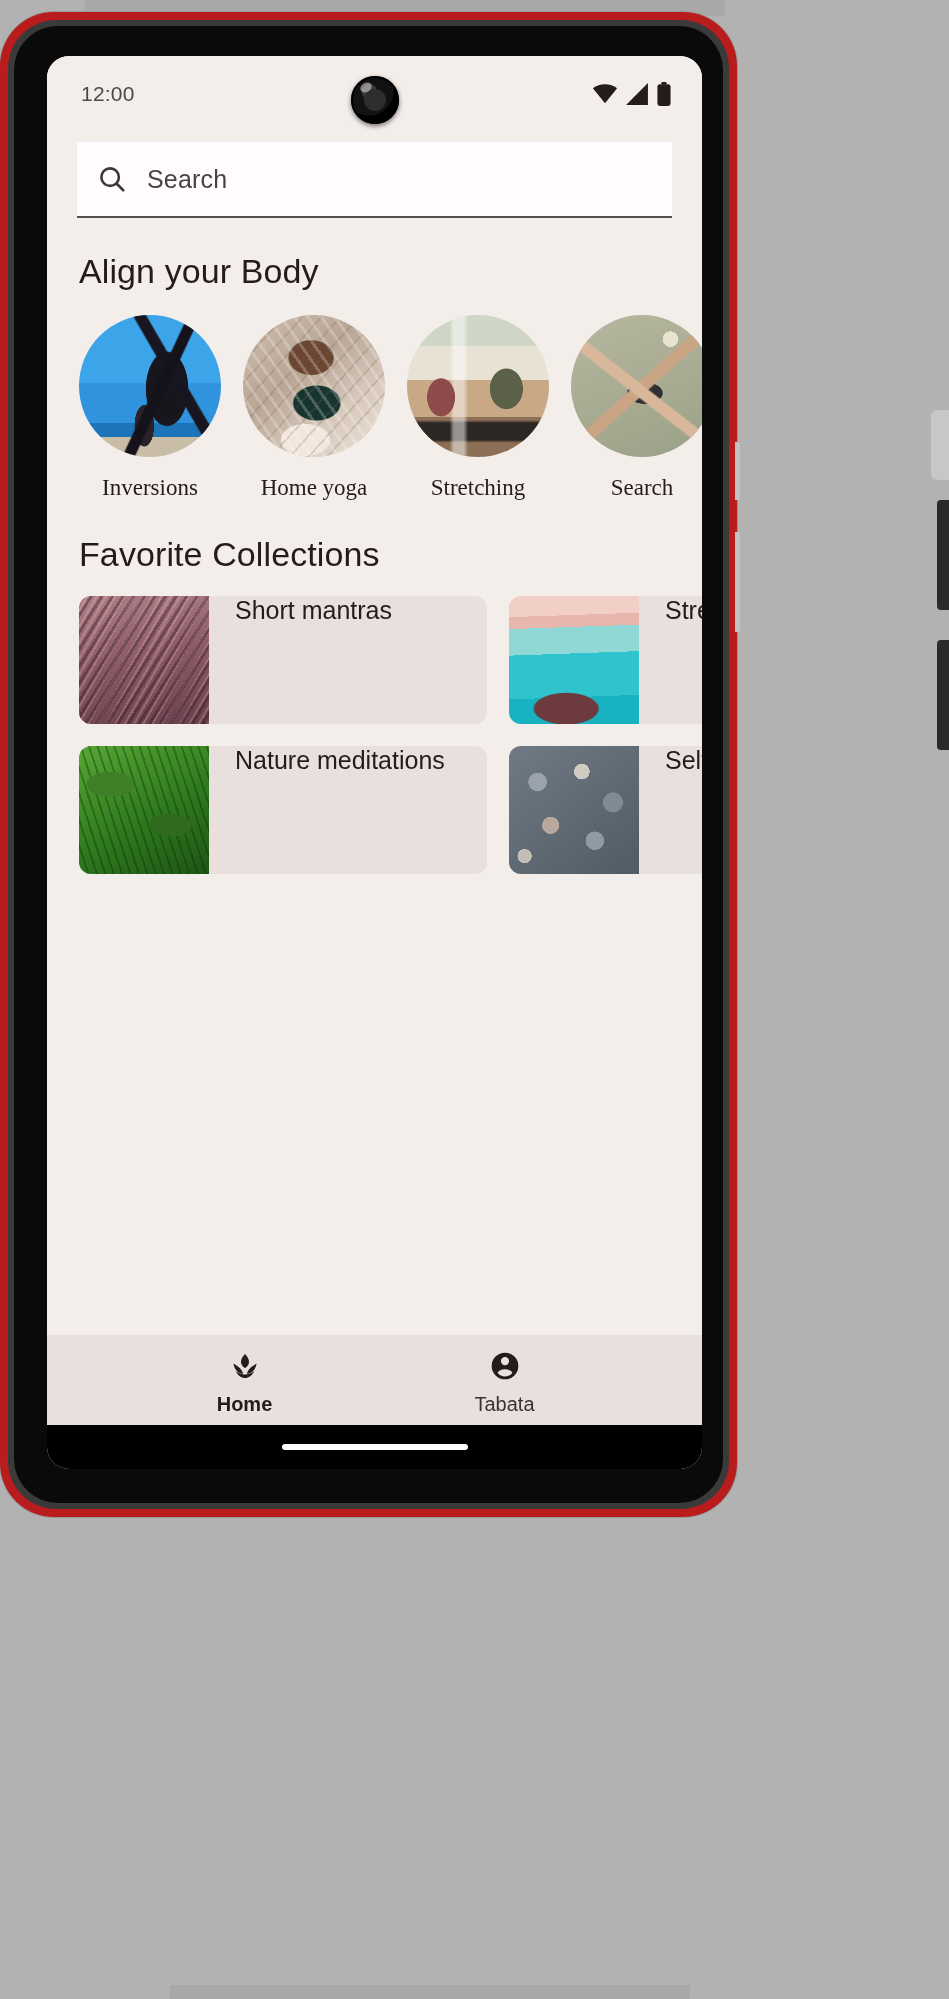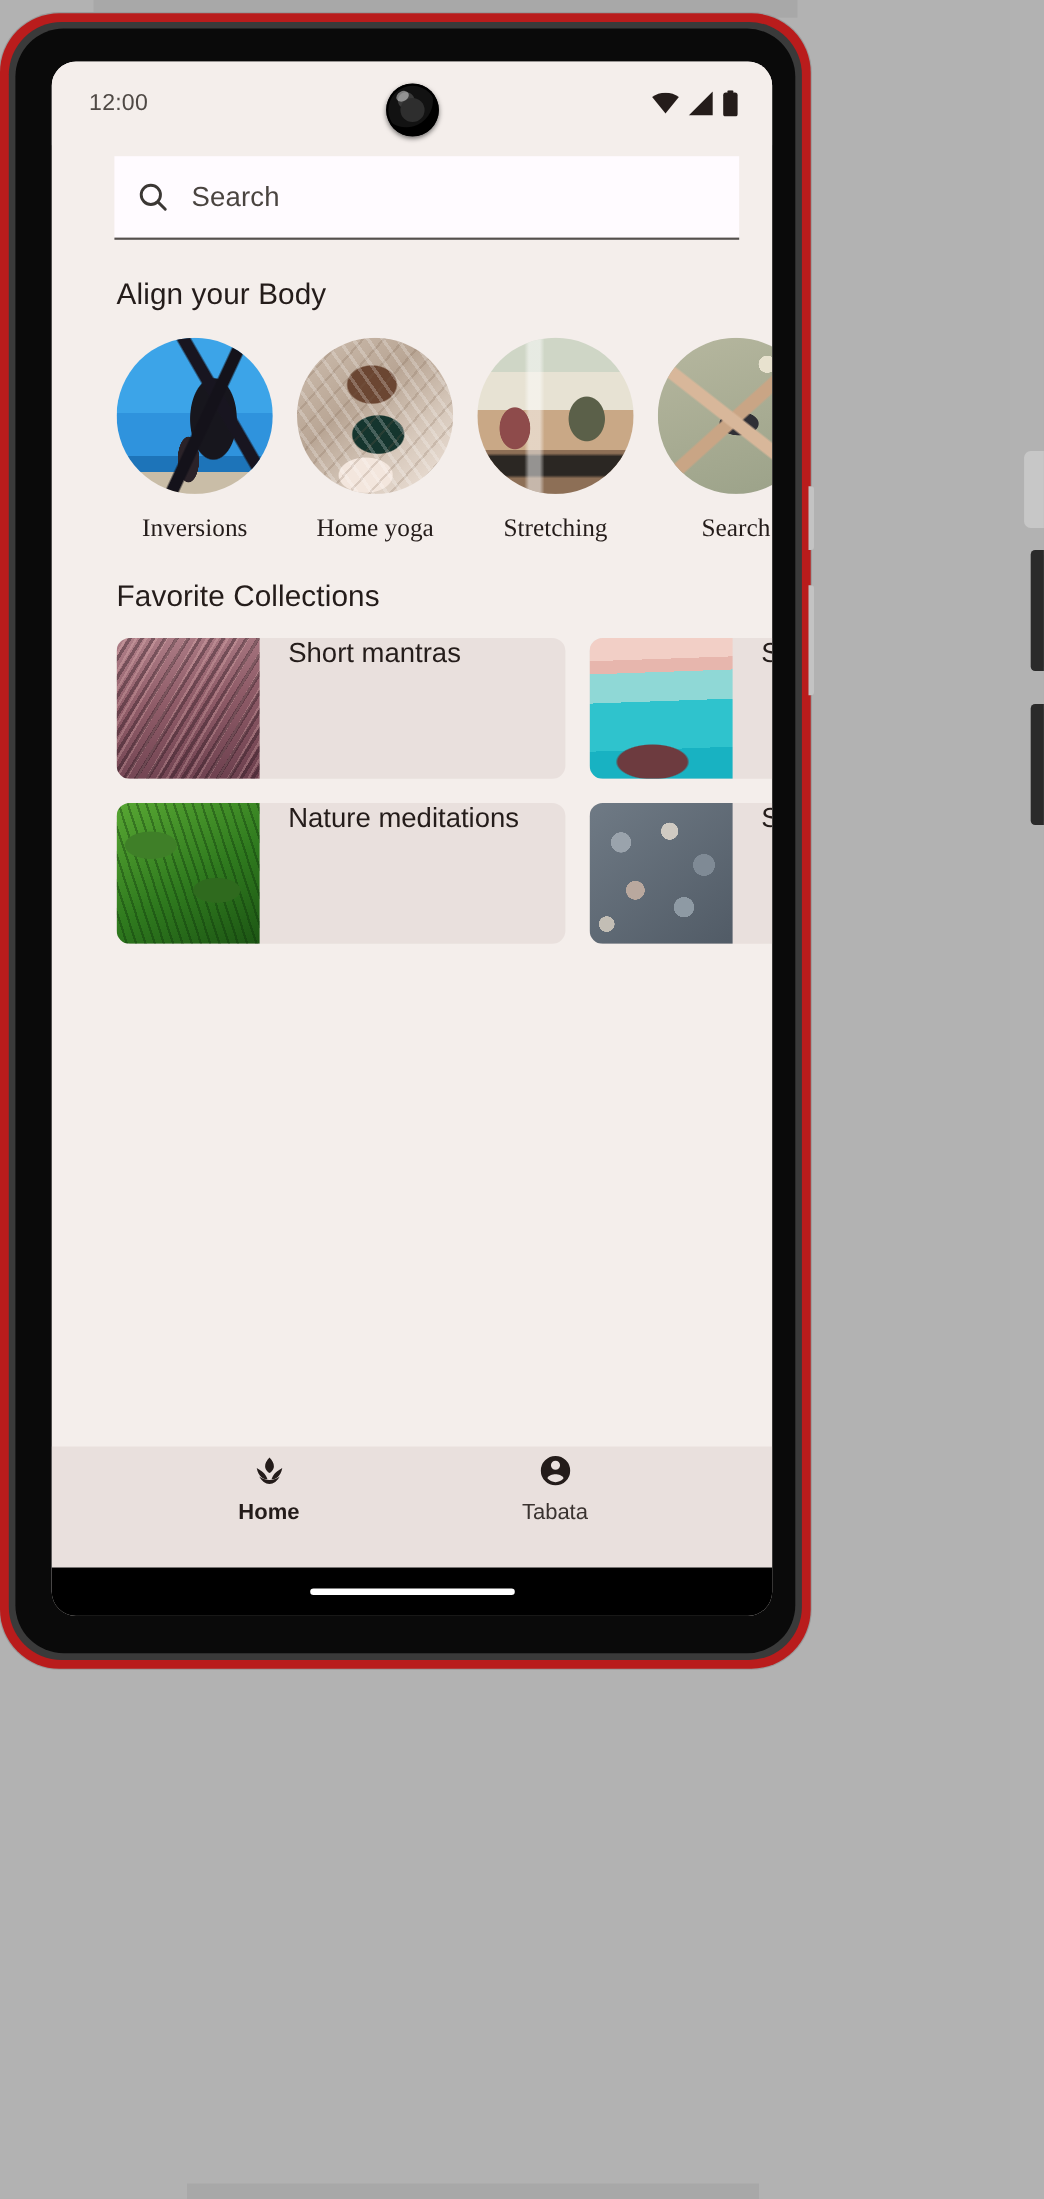--- a/index.html
+++ b/index.html
@@ -107,21 +107,21 @@
   }
   .search-icon { width: 30px; height: 30px; flex: none; color: #3b3734; }
   .search-input-text {
     font-size: 25px;
     color: #4a4440;
     letter-spacing: .2px;
   }
 
   
   .section-title {
-    font-size: 27px;
+    font-size: 34px;
     color: #241c1a;
     padding: 34px 0 0 32px;
     letter-spacing: .1px;
   }
 
   
   .circle-row {
     display: flex;
     gap: 22px;
     padding: 24px 0 0 32px;
@@ -242,29 +242,28 @@
       radial-gradient(circle 13px at 66% 74%, #8e9aa4 0 70%, transparent 72%),
       radial-gradient(circle 10px at 12% 86%, #c3beb5 0 70%, transparent 72%),
       linear-gradient(140deg, #6f7a85 0%, #515b66 100%);
   }
 
   
   .content-area {
     position: absolute;
     left: 0; right: 0; top: 76px; bottom: 124px;
     overflow: hidden;
-    padding-left: 27px;
   }
   .bottom-nav {
     position: absolute;
     left: 0; right: 0; bottom: 44px;
-    height: 110px;
+    height: 90px;
     background: #e9e0dd;
     display: flex;
-    align-items: flex-start;
+    align-items: center;
     justify-content: center;
     gap: 80px;
     padding-top: 6px;
   }
   .nav-item {
     display: flex;
     flex-direction: column;
     align-items: center;
     gap: 11px;
     width: 180px;

